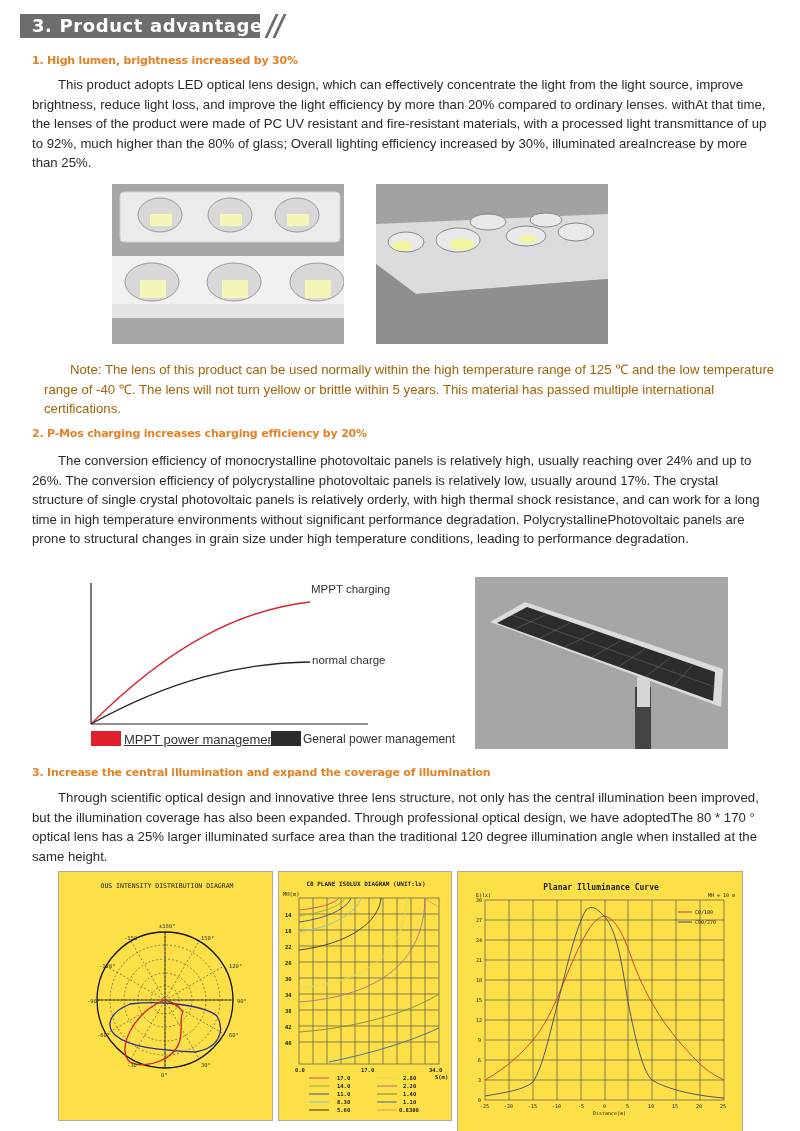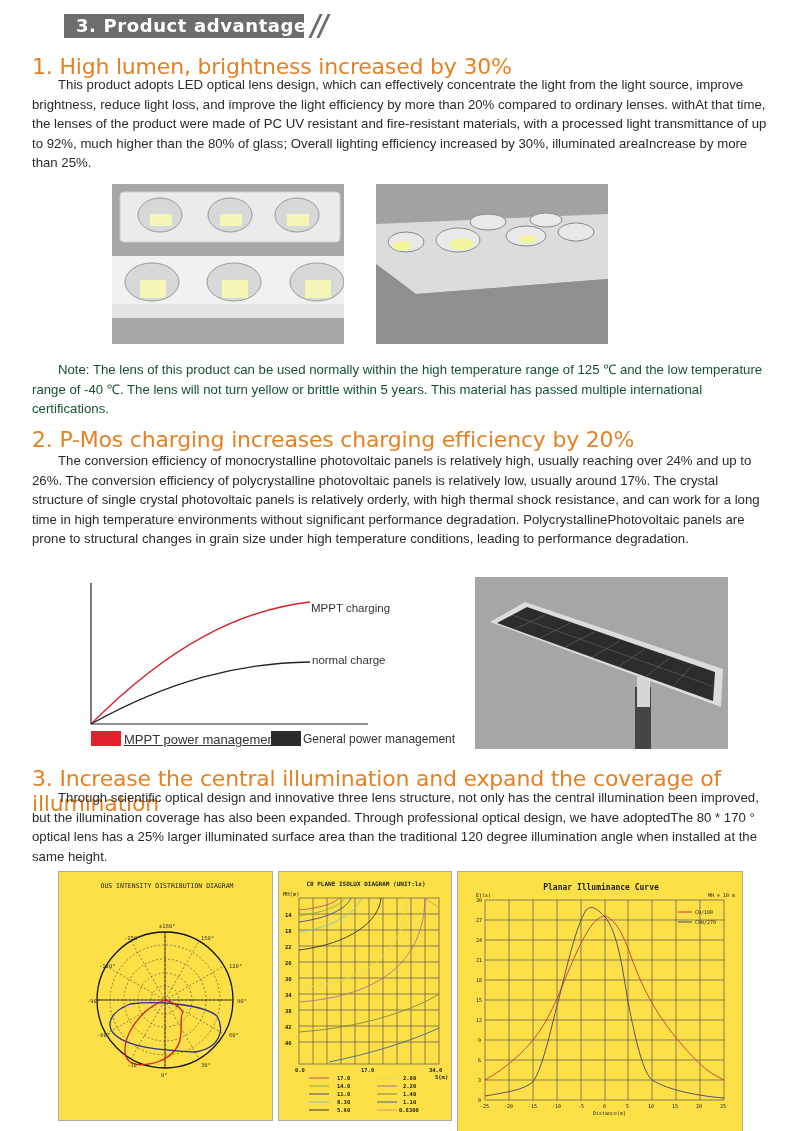--- a/index.html
+++ b/index.html
@@ -1,24 +1,24 @@
 <!DOCTYPE html>
 <html><head>
 <meta charset="utf-8">
 <style>
   * { box-sizing: border-box; margin: 0; padding: 0; }
   body { width: 800px; height: 1131px; background: #ffffff; font-family: "Liberation Sans", sans-serif; color: #222; position: relative; overflow: hidden; }
-  .banner { position: absolute; left: 20px; top: 14px; height: 24px; width: 262px; margin-left: 44px; }
+  .banner { position: absolute; left: 20px; top: 14px; height: 24px; width: 262px; }
   .banner .bar { position: absolute; left: 0; top: 0; height: 24px; width: 240px; background: #6d6d6d; }
   .banner .text { position: absolute; left: 12px; top: 1px; color: #fff; font-weight: bold; font-size: 18px; letter-spacing: 0.6px; font-family: "DejaVu Sans", sans-serif; }
   .banner .slash { position: absolute; top: 0; width: 3px; height: 24px; background: #6d6d6d; transform: skewX(-25deg); }
-  .h2 { position: absolute; left: 32px; color: #e38225; font-weight: normal; font-size: 22px; font-family: "DejaVu Sans", sans-serif; letter-spacing: -0.2px; }
+  .h2 { position: absolute; left: 32px; color: #e38225; font-weight: bold; font-size: 11px; font-family: "DejaVu Sans", sans-serif; letter-spacing: -0.2px; }
   .para { position: absolute; left: 32px; width: 740px; font-size: 13.2px; line-height: 19.6px; color: #2a2a2a; font-family: "Liberation Sans", sans-serif; }
   .para .indent { display: inline-block; width: 26px; }
-  .note { color: #14532d; }
+  .note { color: #a16207; margin-left: 12px; }
   .photo { position: absolute; overflow: hidden; }
   .fig { position: absolute; border: 1px solid #aaa; background: #fde047; }
   svg text { font-family: "DejaVu Sans Mono", monospace; }
 </style>
 </head>
 <body>
 
 <div class="banner">
   <div class="bar"></div>
   <div class="text">3. Product advantages</div>
@@ -79,21 +79,21 @@
 <div class="h2" style="top:427px">2. P-Mos charging increases charging efficiency by 20%</div>
 <div class="para" style="top:451px"><span class="indent"></span><span>The conversion efficiency of monocrystalline photovoltaic panels is relatively high, usually reaching over 24% and up to 26%. The conversion efficiency of polycrystalline photovoltaic panels is relatively low, usually around 17%. The crystal structure of single crystal photovoltaic panels is relatively orderly, with high thermal shock resistance, and can work for a long time in high temperature environments without significant performance degradation. PolycrystallinePhotovoltaic panels are prone to structural changes in grain size under high temperature conditions, leading to performance degradation.</span></div>
 
 <div style="position:absolute; left:60px; top:575px; width:410px; height:180px;">
   <svg width="410" height="180" viewBox="0 0 410 180">
     <line x1="31" y1="8" x2="31" y2="149" stroke="#222" stroke-width="1.2"></line>
     <line x1="31" y1="149" x2="308" y2="149" stroke="#222" stroke-width="1.2"></line>
     <path d="M31,149 C110,70 180,35 250,27" fill="none" stroke="#d8202a" stroke-width="1.3"></path>
     <path d="M31,149 C110,105 180,88 250,87" fill="none" stroke="#222" stroke-width="1.3"></path>
   </svg>
-  <span style="position:absolute; left:251px; top:27px; font-size:11.5px; color:#333;">MPPT charging</span>
+  <span style="position:absolute; left:251px; top:8px; font-size:11.5px; color:#333;">MPPT charging</span>
   <span style="position:absolute; left:252px; top:79px; font-size:11.5px; color:#333;">normal charge</span>
   <div style="position:absolute; left:31px; top:156px; width:30px; height:15px; background:#e0202a;"></div>
   <span style="position:absolute; left:64px; top:157px; font-size:13px; color:#333;text-decoration:underline;">MPPT power management</span>
   <div style="position:absolute; left:211px; top:156px; width:30px; height:15px; background:#2b2b2b;"></div>
   <span style="position:absolute; left:243px; top:157px; font-size:12px; color:#333;">General power management</span>
 </div>
 
 <div class="photo" style="left:475px; top:577px; width:253px; height:172px;">
   <svg width="253" height="172" viewBox="0 0 253 172">
     <rect width="253" height="172" fill="#a6a6a6"></rect>

